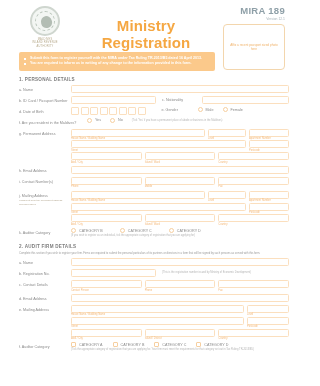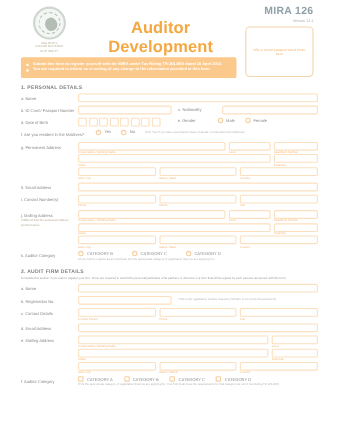--- a/index.html
+++ b/index.html
@@ -78,24 +78,24 @@
 <div class="page">
 
   <div class="header">
     <div class="logo-wrap">
       <div class="seal"></div>
       <div class="logo-text">MALDIVES</div>
       <div class="logo-text" style="margin-top:0">INLAND REVENUE</div>
       <div class="logo-text" style="margin-top:0">AUTHORITY</div>
     </div>
 
-    <div class="title">Auditor Development</div>
+    <div class="title">Ministry Registration</div>
 
     <div class="mira">
-      <div class="mira-code">MIRA 126</div>
+      <div class="mira-code">MIRA 189</div>
       <div class="mira-ver">Version 12.1</div>
     </div>
 
     <div class="photo-box">
       <span>Affix a recent passport sized photo here</span>
     </div>
   </div>
 
   <ul class="notice">
     <li>Submit this form  to register yourself with the MIRA under Tax Ruling TR-2013/B5 dated 16 April 2013.</li>

